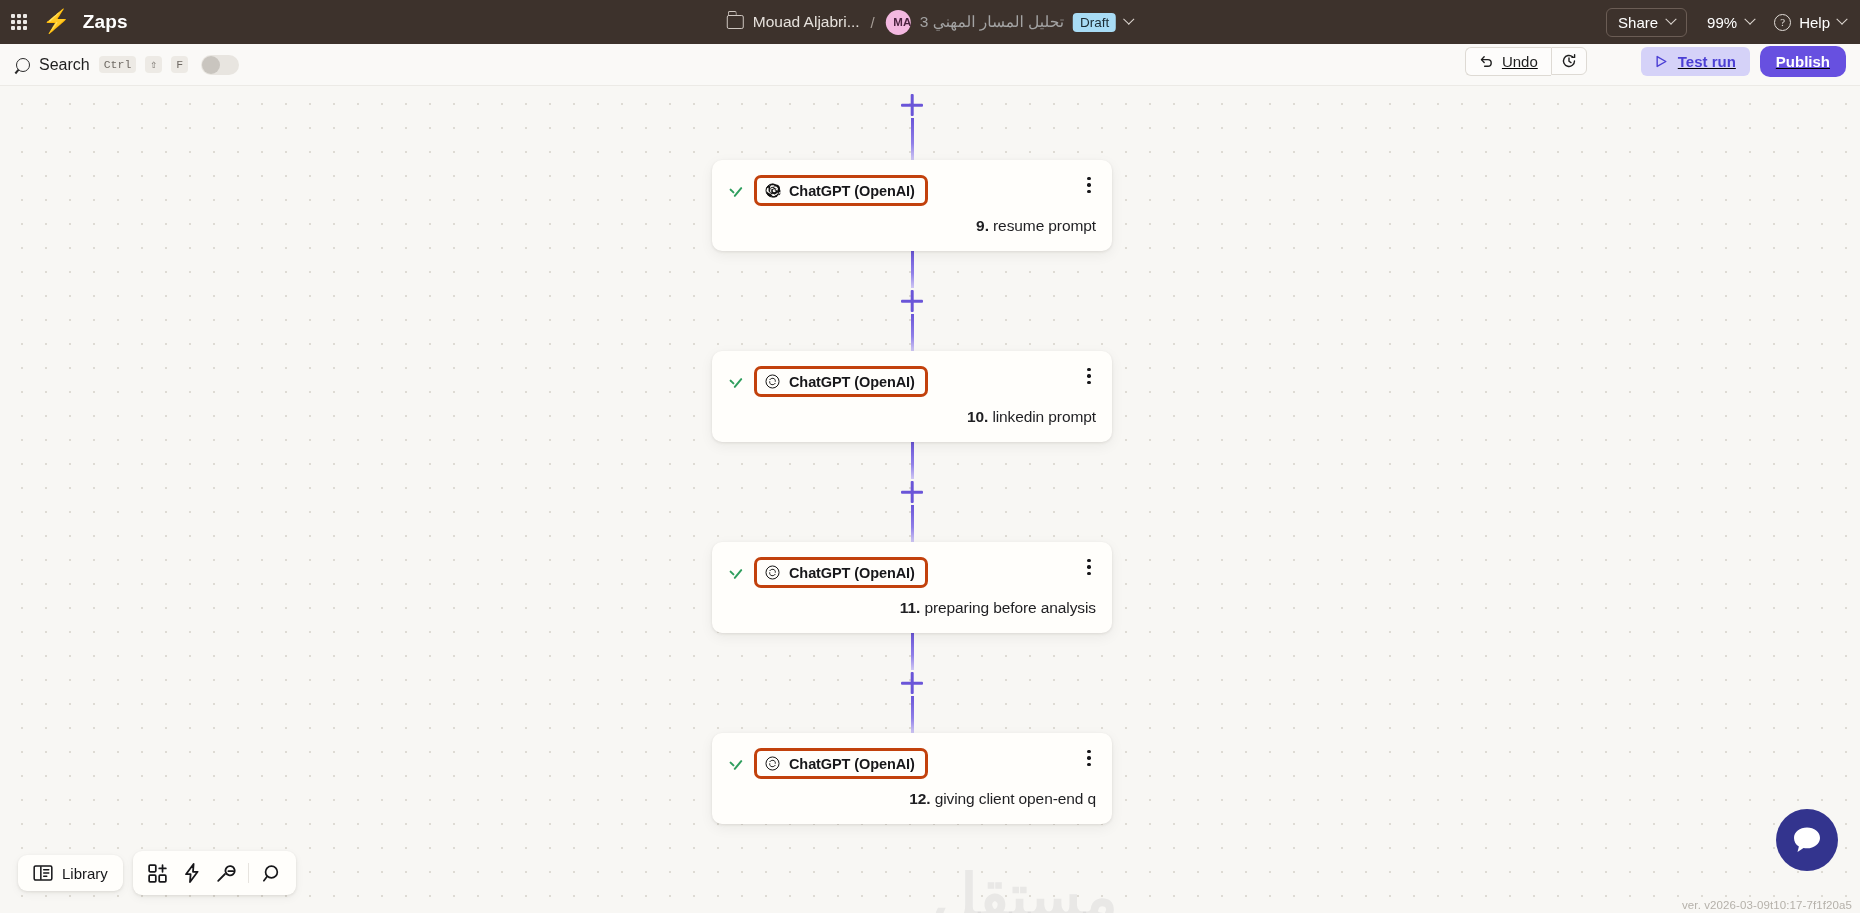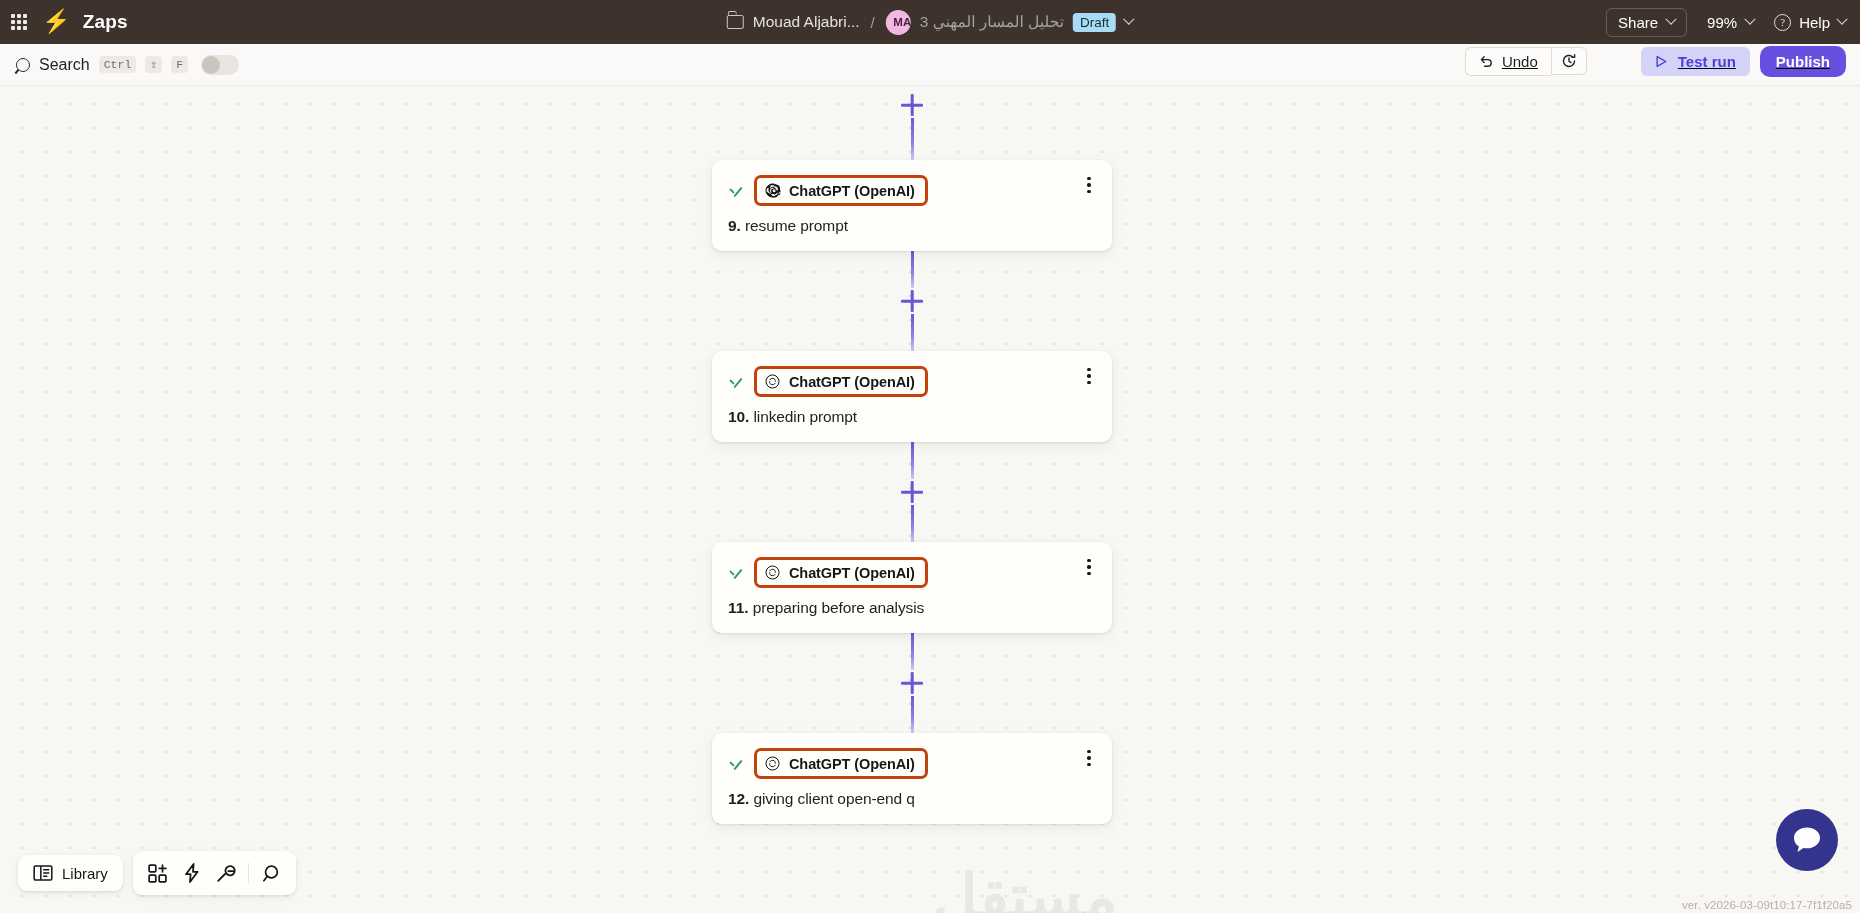--- a/index.html
+++ b/index.html
@@ -210,21 +210,21 @@
   }
   .app-name { font-size: 14.5px; font-weight: 700; color: #17171a; letter-spacing:-.1px; }
   .kebab {
     position:absolute; right: 14px; top: 16px;
     width: 18px; height: 18px; cursor:pointer;
     display:flex; flex-direction:column; align-items:center; justify-content:space-between;
     padding: 1px 0;
   }
   .kebab i { width: 3.4px; height: 3.4px; border-radius:50%; background:#17171a; display:block; }
   .node-title {
-    margin-top: 11px; font-size: 15.5px; color: #1f1f22; letter-spacing:-.1px;
+    margin-top: 11px; font-size: 15.5px; color: #1f1f22; letter-spacing:-.1px;text-align:right;
   }
   .node-title b { font-weight: 700; }
 
   
   .dock {
     position:absolute; left: 18px; bottom: 18px;
     display:flex; align-items:center; gap: 10px; z-index: 20;
   }
   .library-btn {
     display:flex; align-items:center; gap:9px;

